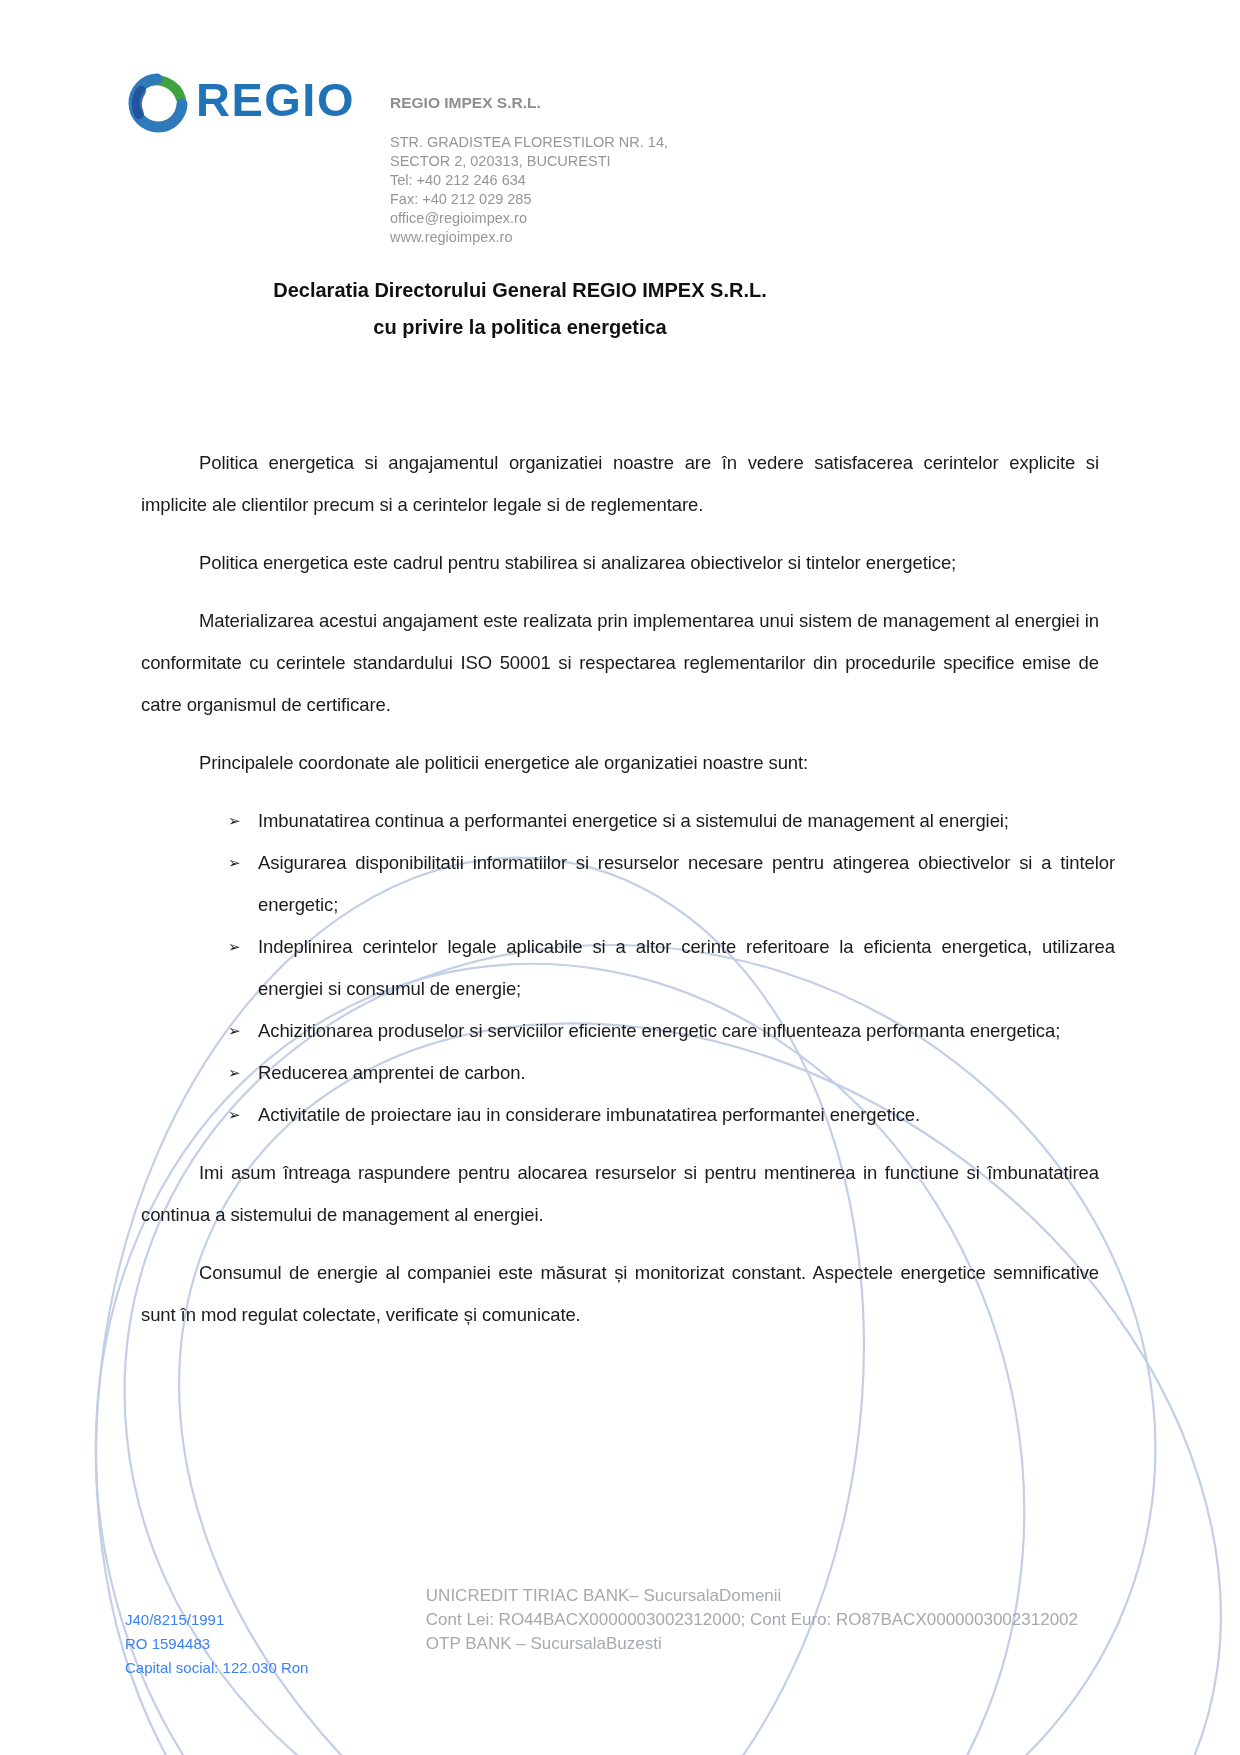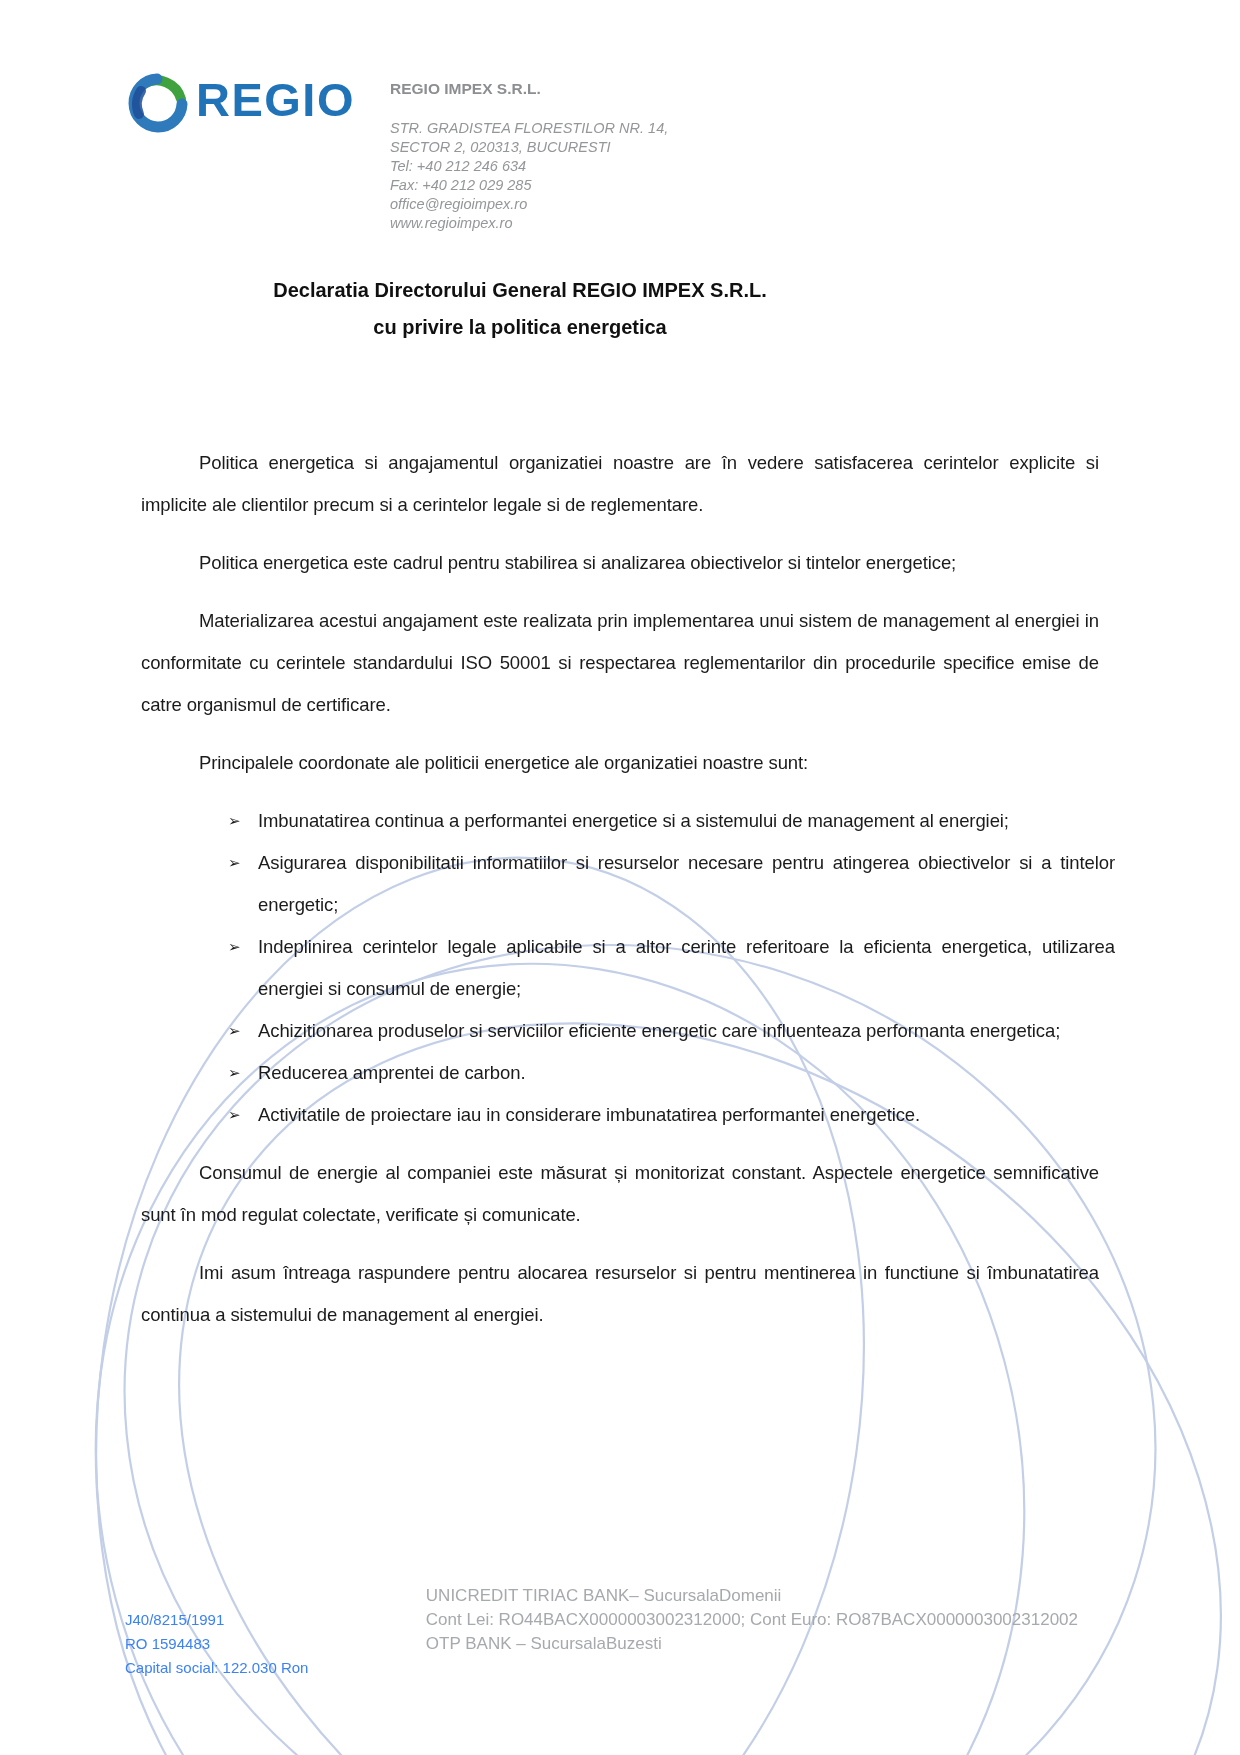--- a/index.html
+++ b/index.html
@@ -16,23 +16,23 @@
   
   .header{position:absolute;left:128px;top:70px;z-index:2;display:flex;}
   .logo{display:flex;align-items:flex-start;}
   .logo-icon{width:60px;height:62px;margin-top:2px;}
   .logo-word{
     font-size:47px;font-weight:bold;color:#2173b8;
     letter-spacing:1.5px;line-height:60px;margin-left:8px;
     font-family:"Liberation Sans",sans-serif;
     text-align:right;
   }
-  .company{position:absolute;left:262px;top:10px;width:420px;color:#909295;}
+  .company{position:absolute;left:262px;top:24px;width:420px;color:#909295;}
   .company .cname{font-weight:bold;font-size:15.5px;color:#8c8e91;margin-bottom:21px;}
-  .company .cline{font-size:14.5px;line-height:19px;color:#949699;font-style:italic;}
+  .company .cline{font-size:14.5px;line-height:19px;color:#949699;}
   
   .title{
     position:absolute;left:0;top:272px;width:1040px;z-index:2;
     text-align:center;font-weight:bold;font-size:20px;line-height:37px;color:#101010;
   }
   
   .main{
     position:absolute;left:125px;top:426px;width:990px;z-index:2;
     font-size:18.5px;line-height:42px;color:#1b1b1b;
     text-align:justify;letter-spacing:-0.1px;
@@ -119,22 +119,22 @@
       <li class="bullet">
         <span class="marker">➢</span>
         <span class="btext">Reducerea amprentei de carbon.</span>
       </li>
       <li class="bullet">
         <span class="marker">➢</span>
         <span class="btext">Activitatile de proiectare iau in considerare imbunatatirea performantei energetice.</span>
       </li>
     </ul>
 
+    <p>Imi asum întreaga raspundere pentru alocarea resurselor si pentru mentinerea in functiune si îmbunatatirea continua a sistemului de management al energiei.</p>
     <p>Consumul de energie al companiei este măsurat și monitorizat constant. Aspectele energetice semnificative sunt în mod regulat colectate, verificate și comunicate.</p>
-    <p>Imi asum întreaga raspundere pentru alocarea resurselor si pentru mentinerea in functiune si îmbunatatirea continua a sistemului de management al energiei.</p>
   </div>
 
   <div class="footer-left">
     <div>J40/8215/1991</div>
     <div>RO 1594483</div>
     <div>Capital social: 122.030 Ron</div>
   </div>
   <div class="footer-right">
     <div>UNICREDIT  TIRIAC BANK– SucursalaDomenii</div>
     <div>Cont Lei: RO44BACX0000003002312000;  Cont Euro: RO87BACX0000003002312002</div>

